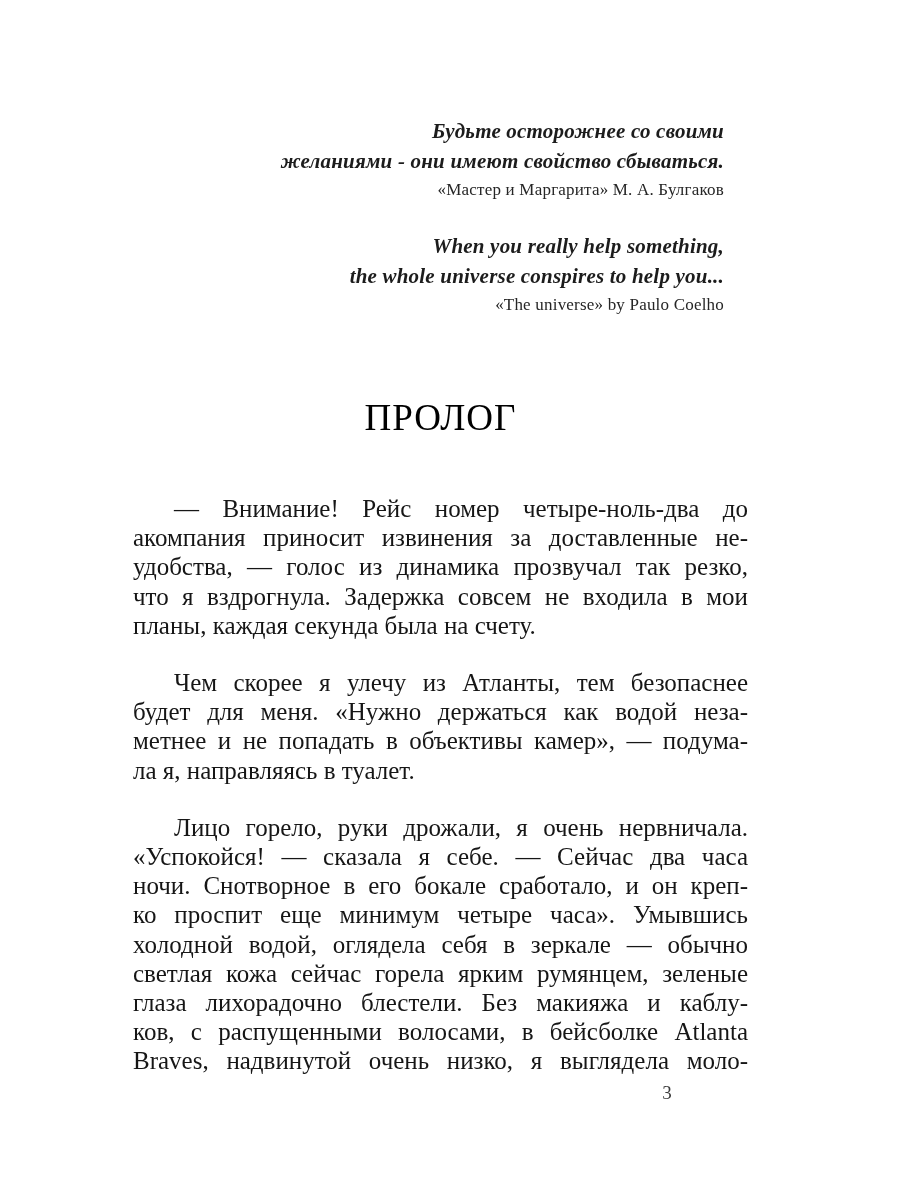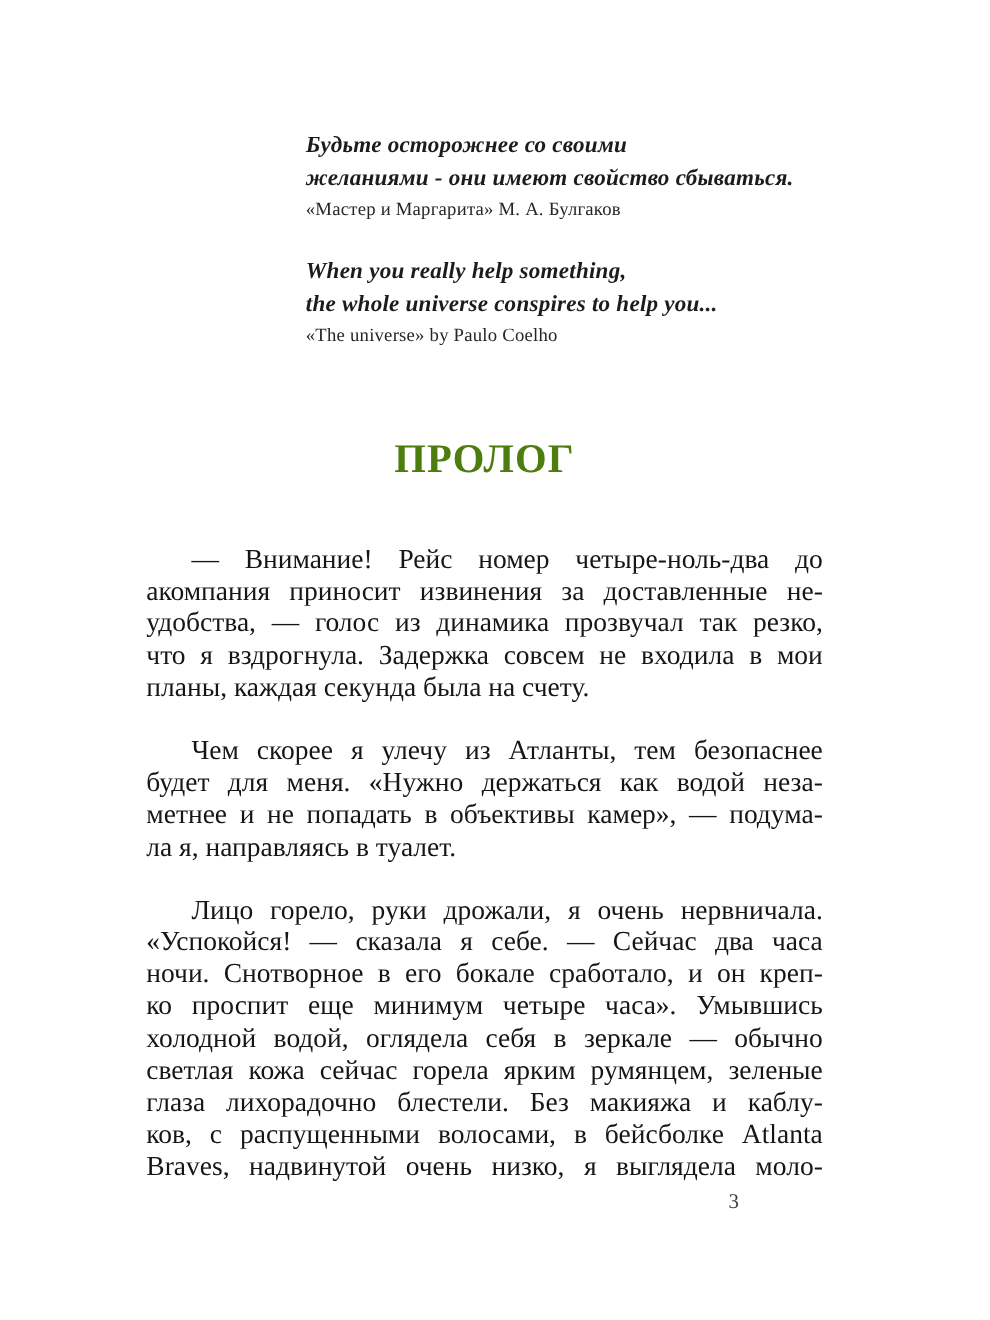--- a/index.html
+++ b/index.html
@@ -9,23 +9,23 @@
     height: 1200px;
     background: #ffffff;
     font-family: "Liberation Serif", serif;
     color: #191919;
     overflow: hidden;
   }
 
   
   .epigraph {
     position: absolute;
-    right: 152px;
+    right: 176px;
     width: 470px;
-    text-align: left;
+    text-align: right;
     font-style: italic;
     font-weight: bold;
     font-size: 21px;
     line-height: 30px;
     letter-spacing: 0.2px;
     color: #1c1c1c;
   }
   .epigraph-1 { top: 116px; }
   .epigraph-2 { top: 231px; }
   .attribution {
@@ -38,23 +38,23 @@
   }
 
   
   .chapter-title {
     position: absolute;
     left: 133px;
     top: 396px;
     width: 615px;
     text-align: center;
     font-size: 37px;
-    font-weight: 700;
+    font-weight: 400;
     letter-spacing: 1px;
-    color: #4d7c0f;
+    color: #000000;
   }
 
   
   .body-text {
     position: absolute;
     left: 133px;
     top: 466px;
     width: 615px;
     font-size: 25px;
     line-height: 29.2px;

